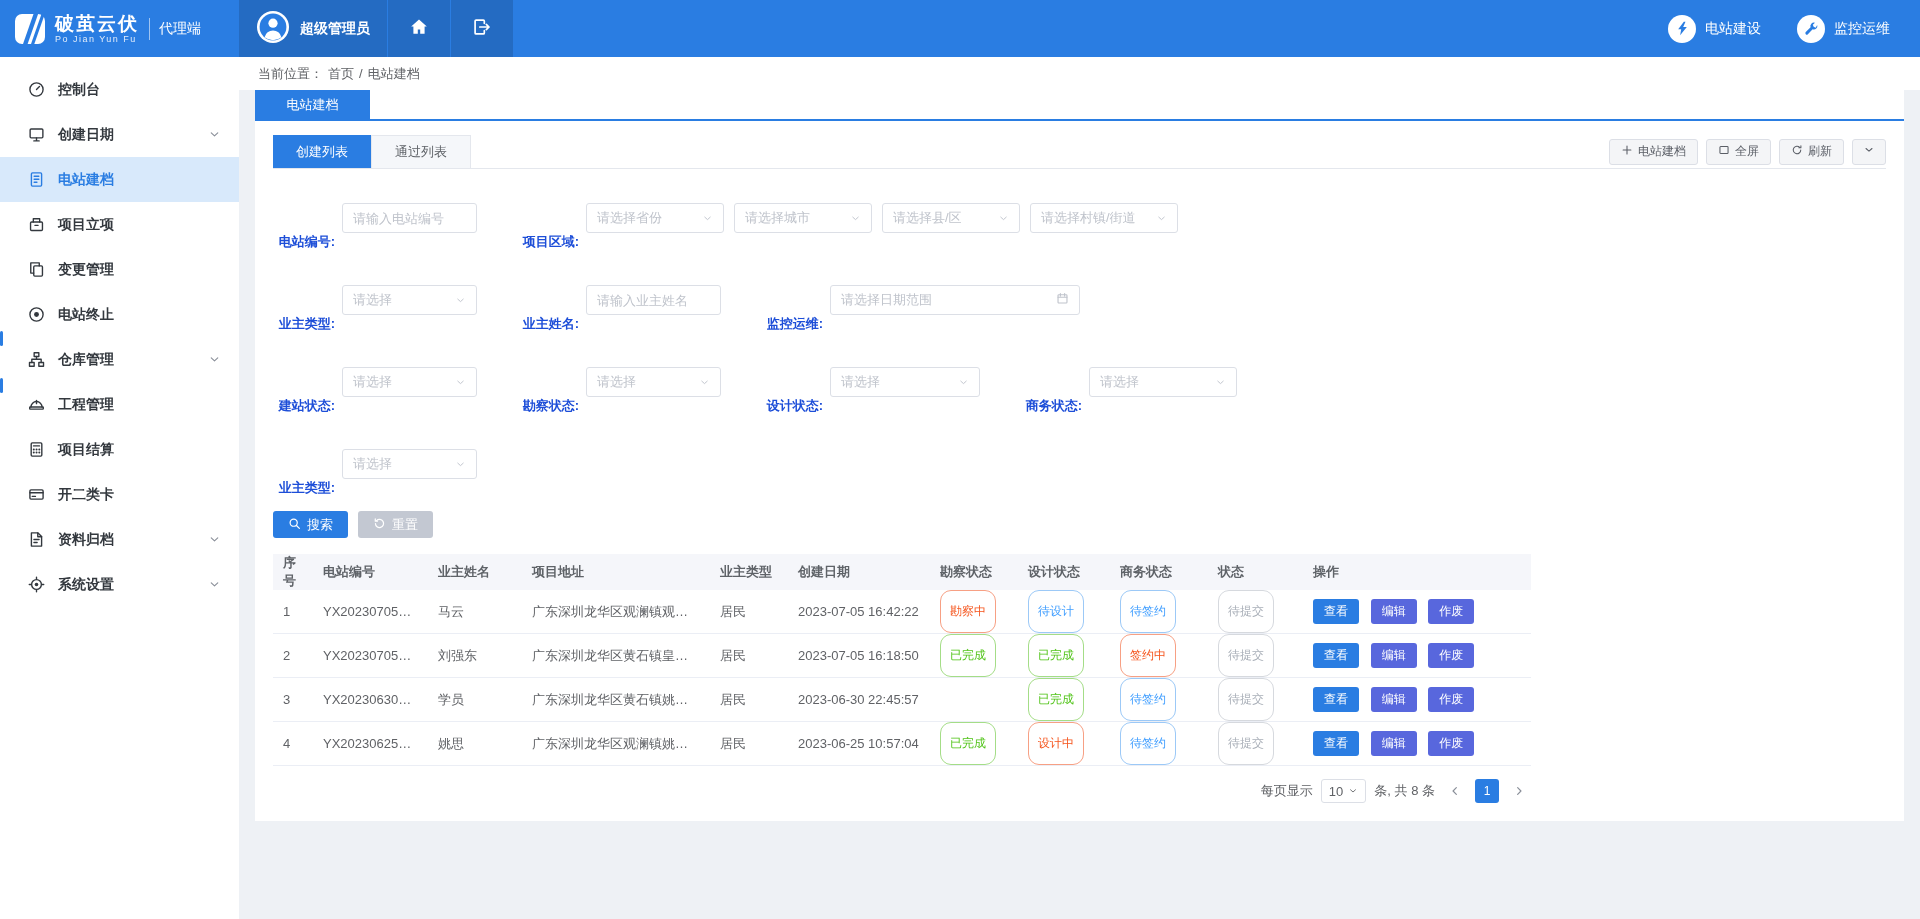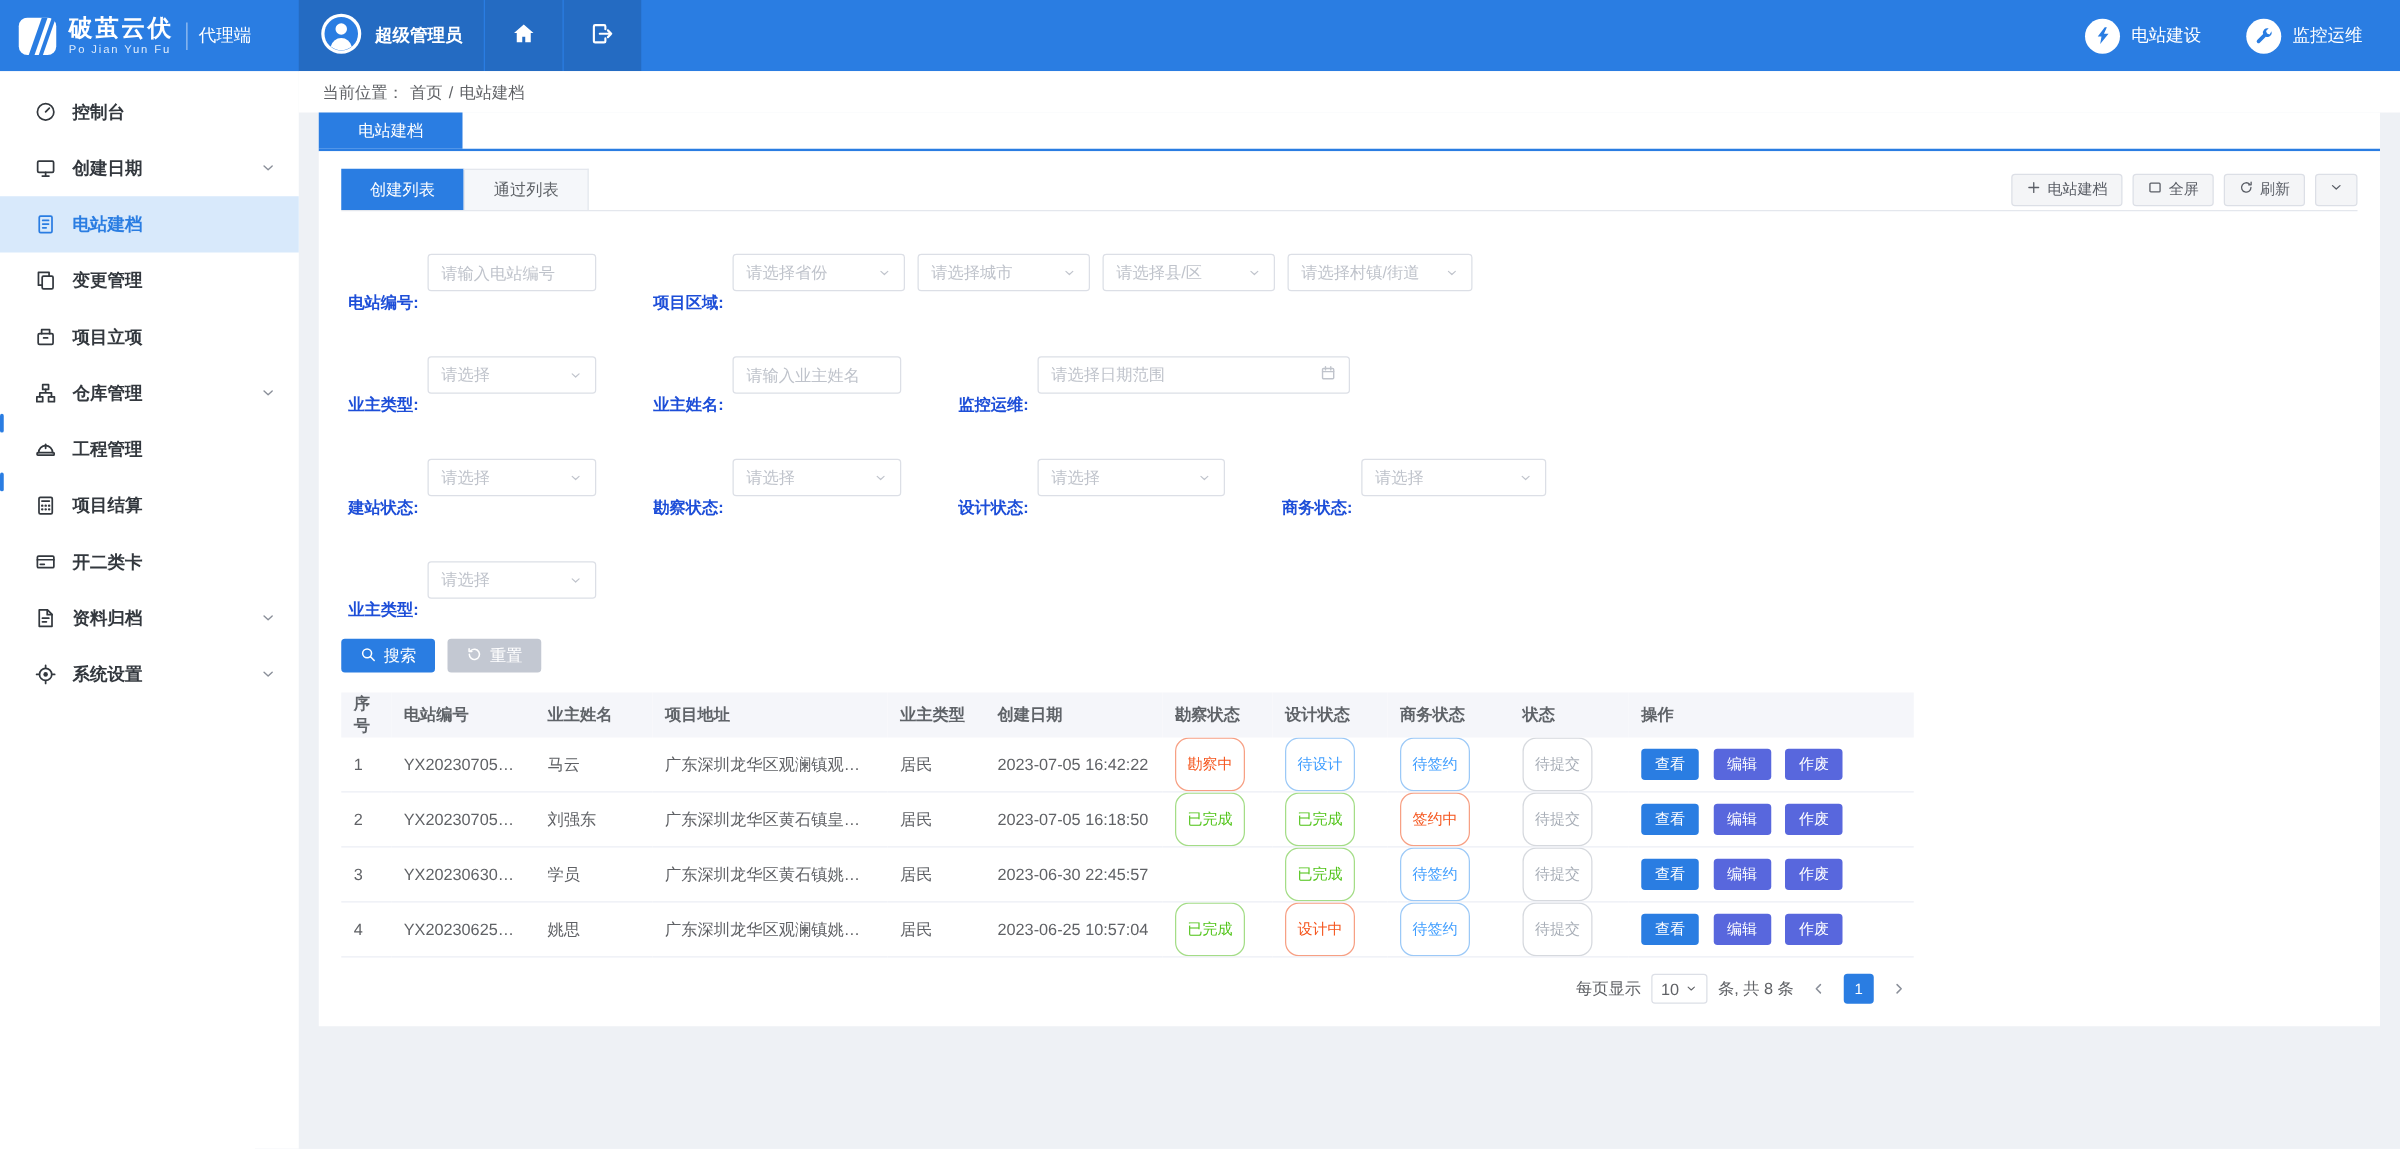--- a/index.html
+++ b/index.html
@@ -193,34 +193,43 @@
           <svg width="17" height="17" viewBox="0 0 16 16">
             <rect x="3.2" y="1.8" width="9.6" height="12.4" rx="1"></rect>
             <path d="M5.8 5h4.4M5.8 7.8h4.4M5.8 10.6h2.6"></path>
           </svg>
         </span>
       <span>电站建档</span>
     </div>
     <div class="side-item">
       <span class="sicon">
           <svg width="17" height="17" viewBox="0 0 16 16">
+            <rect x="2.4" y="5.6" width="11.2" height="8" rx="1"></rect>
+            <path d="M5 5.6V2.6h6v3M6.5 8.8h3"></path>
+          </svg>
+        </span>
+      <span>项目立项</span>
+    </div>
+    <div class="side-item">
+      <span class="sicon">
+          <svg width="17" height="17" viewBox="0 0 16 16">
             <rect x="5.4" y="4.6" width="8.2" height="9.6" rx="1"></rect>
             <path d="M10.6 4.6V1.8H2.6v9.6h2.8"></path>
           </svg>
         </span>
       <span>变更管理</span>
     </div>
     <div class="side-item">
       <span class="sicon">
           <svg width="17" height="17" viewBox="0 0 16 16">
-            <rect x="2.4" y="5.6" width="11.2" height="8" rx="1"></rect>
-            <path d="M5 5.6V2.6h6v3M6.5 8.8h3"></path>
-          </svg>
-        </span>
-      <span>项目立项</span>
+            <circle cx="8" cy="8" r="6.2"></circle>
+            <circle class="fl" cx="8" cy="8" r="2.3"></circle>
+          </svg>
+        </span>
+      <span>电站终止</span>
     </div>
     <div class="side-item">
       <span class="sicon">
           <svg width="17" height="17" viewBox="0 0 16 16">
             <rect x="5.8" y="1.6" width="4.4" height="3.6"></rect>
             <rect x="1.4" y="10.8" width="4.4" height="3.6"></rect>
             <rect x="10.2" y="10.8" width="4.4" height="3.6"></rect>
             <path d="M8 5.2v2.6M3.6 10.8V7.8h8.8v3"></path>
           </svg>
         </span>

